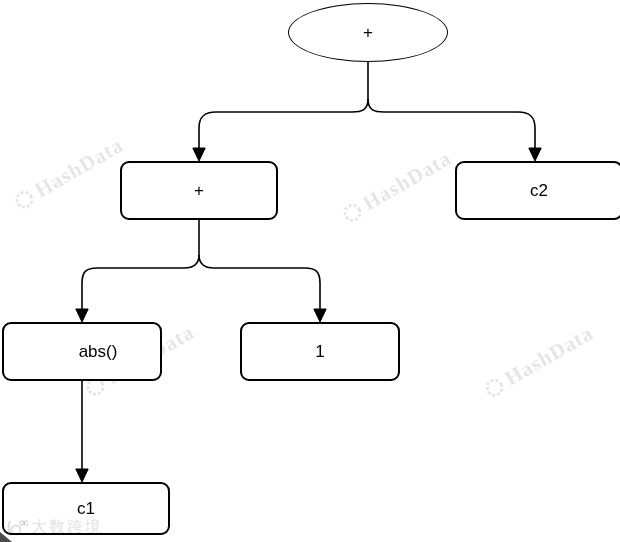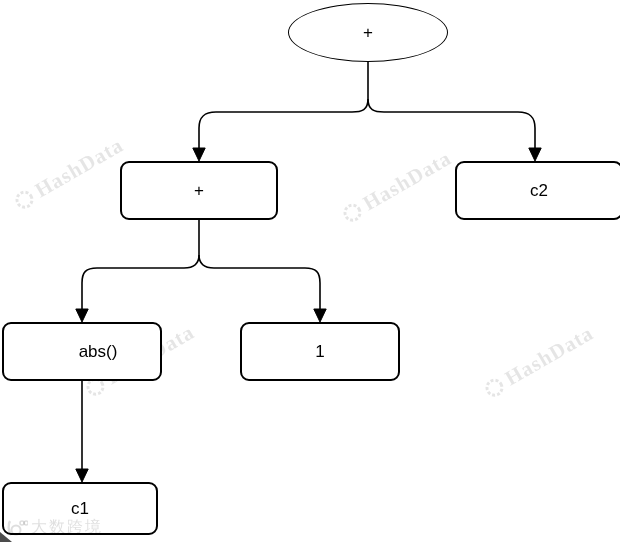--- a/index.html
+++ b/index.html
@@ -31,21 +31,21 @@
     display:flex;align-items:center;justify-content:center;
     font-size:17px;color:#000;box-sizing:border-box;
   }
   .rect{border-radius:9px;}
   .ellipse{border-radius:50%;border-width:1.6px;}
   #node-root{left:288px;top:3px;width:160px;height:59px;}
   #node-plus{left:120px;top:161px;width:158px;height:59px;}
   #node-c2{left:455px;top:161px;width:168px;height:59px;}
   #node-abs{left:2px;top:322px;width:160px;height:59px;padding-left:32px;}
   #node-one{left:240px;top:322px;width:160px;height:59px;}
-  #node-c1{left:2px;top:482px;width:156px;height:53px;}
+  #node-c1{left:2px;top:482px;width:168px;height:53px;}
   
   #site-wm{
     position:absolute;left:4px;top:517px;z-index:4;display:flex;
     align-items:center;gap:3px;color:rgba(0,0,0,0.13);
     font-weight:normal;font-size:16px;letter-spacing:2px;white-space:nowrap;
   }
   #corner-mark{position:absolute;left:0;top:530px;z-index:5;}
 </style>
 </head>
 <body>

